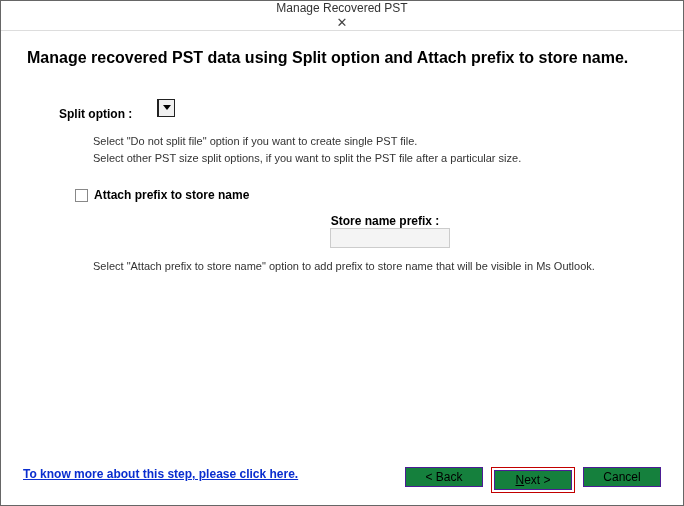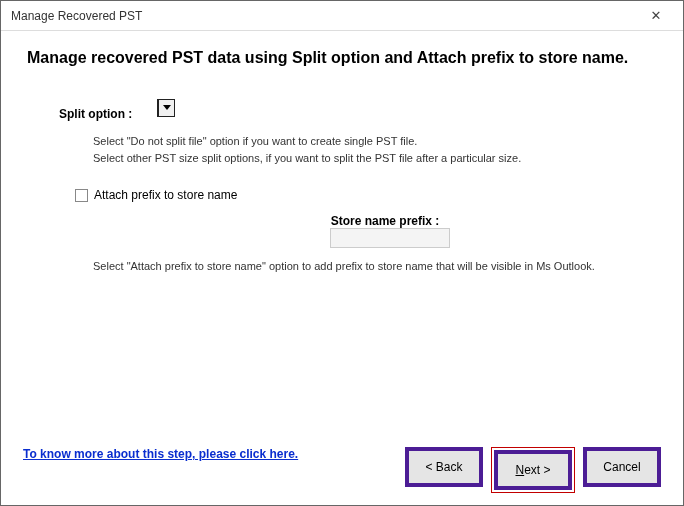--- a/index.html
+++ b/index.html
@@ -16,20 +16,21 @@
   }
   .titlebar {
     height: 30px;
     background: #fff;
     border-bottom: 1px solid #ddd;
     display: flex;
     align-items: center;
     padding: 0 10px;
     font-size: 12px;
     color: #333;
+    flex-direction: column;
   }
   .titlebar .title { flex: 1; }
   .titlebar .closebtn {
     width: 34px;
     height: 22px;
     display: flex;
     align-items: center;
     justify-content: center;
     font-size: 13px;
     color: #444;
@@ -92,21 +93,21 @@
     display: flex;
     align-items: center;
     margin-bottom: 12px;
   }
   .cb {
     width: 13px; height: 13px;
     border: 1px solid #888;
     margin-right: 6px;
     background: #fff;
   }
-  .cblabel { font-weight: normal; }
+  .cblabel { font-weight: bold; }
   .prefrow {
     margin-left: 96px;
     display: flex;
     align-items: center;
     margin-bottom: 12px;
     flex-direction: column;
   }
   .preflabel { font-weight: bold; margin-right: 10px; }
   .prefinput {
     width: 120px;
@@ -129,23 +130,23 @@
   .helplink {
     color: #0a2ecf;
     font-weight: bold;
     text-decoration: underline;
     font-size: 12px;
     cursor: pointer;
   }
   .spacer { flex: 1; }
   .btn {
     min-width: 78px;
-    height: 40px;
-    border: 4px solid #4c1d95;
-    background: #e5e5e5;
+    height: 20px;
+    border: 1px solid #4c1d95;
+    background: #15803d;
     margin-left: 8px;
     display: flex;
     align-items: center;
     justify-content: center;
     font-size: 12px;
     cursor: pointer;
   }
   .btn .ul { text-decoration: underline; }
   .nextwrap {
     border: 1px solid #c20000;

